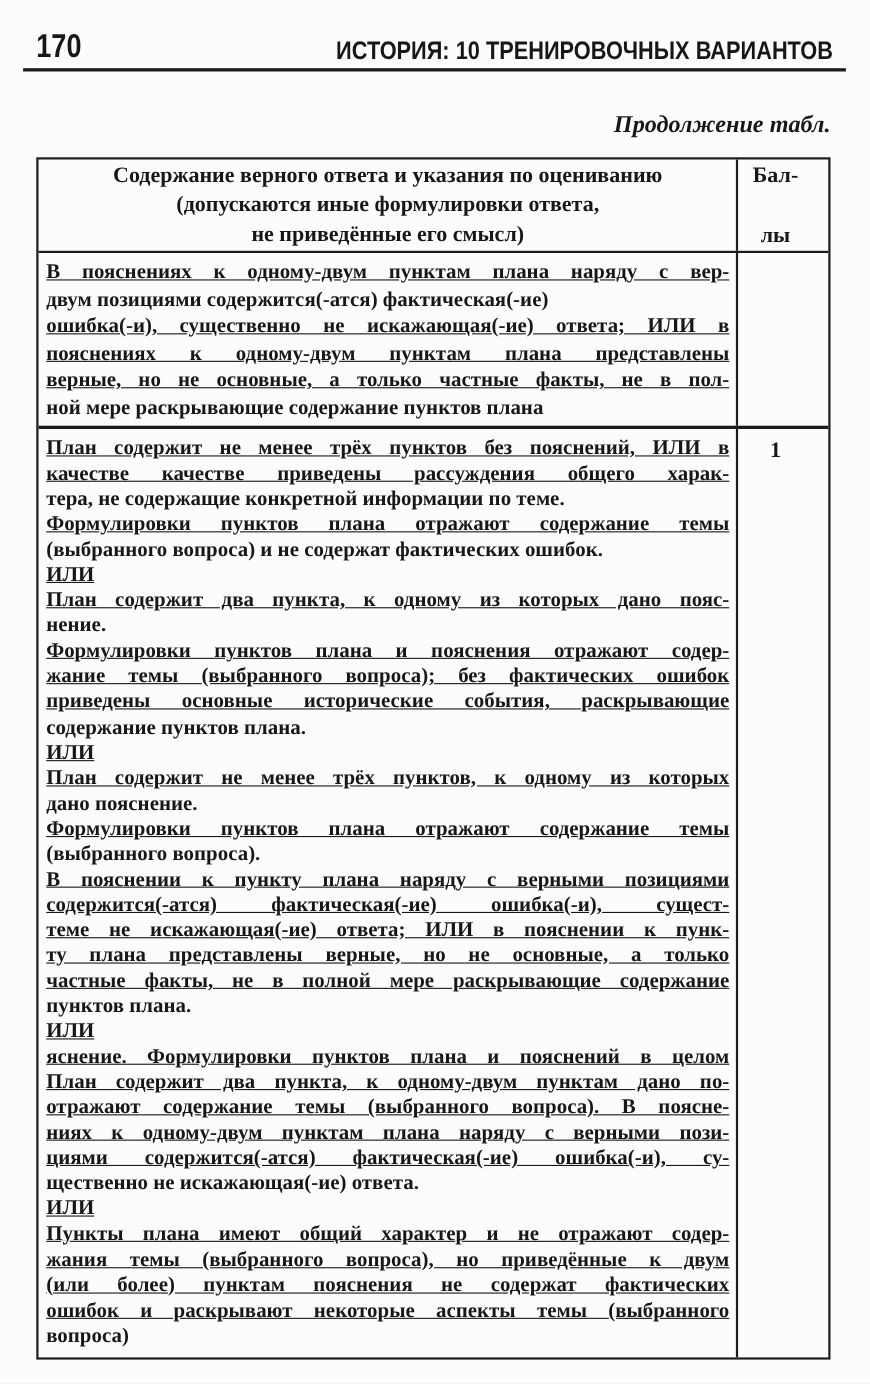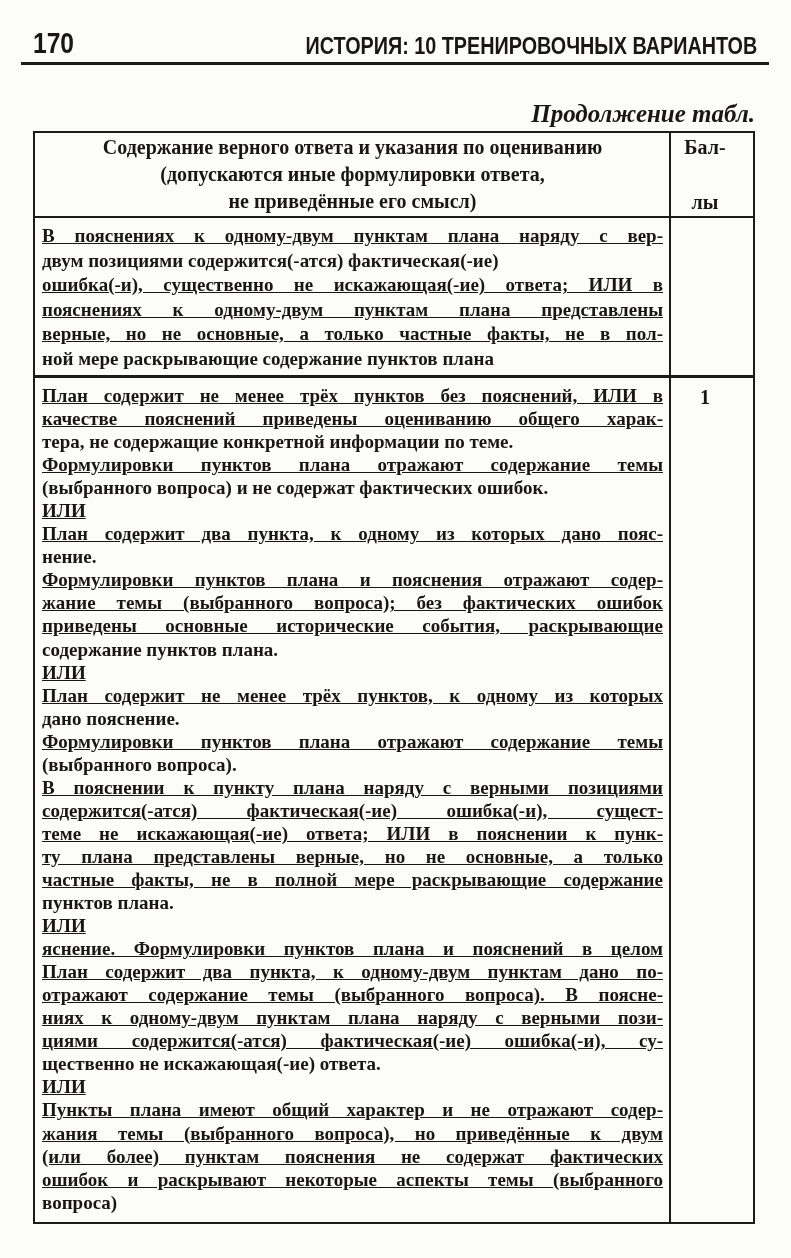--- a/index.html
+++ b/index.html
@@ -57,28 +57,28 @@
     background: var(--border);
   }
   
   .continuation {
     position: absolute;
     right: 36px;
     top: 100px;
     font-family: "Liberation Serif", serif;
     font-style: italic;
     font-weight: 700;
-    font-size: 25px;
+    font-size: 22px;
     white-space: nowrap;
   }
   
   .rubric-table {
     position: absolute;
     left: 33px;
-    top: 131px;
+    top: 143px;
     width: 722px;
     border: 2px solid var(--border);
     background: var(--background);
   }
   .trow { display: flex; }
   .cell-content {
     width: 636px;
     border-right: 2px solid var(--border);
     padding: 0 6px 0 7px;
   }
@@ -156,21 +156,21 @@
           <div class="tline">ной мере раскрывающие содержание пунктов плана</div>
         </div>
       <div class="cell-score">
         <div class="score-value"></div>
       </div>
     </div>
 
     <div class="trow body-row-2">
       <div class="cell-content body-lines">
           <div class="tline j">План содержит не менее трёх пунктов без пояснений, ИЛИ в</div>
-          <div class="tline j">качестве пояснений приведены оцениванию общего харак-</div>
+          <div class="tline j">качестве качестве приведены рассуждения общего харак-</div>
           <div class="tline">тера, не содержащие конкретной информации по теме.</div>
           <div class="tline j">Формулировки пунктов плана отражают содержание темы</div>
           <div class="tline">(выбранного вопроса) и не содержат фактических ошибок.</div>
           <div class="tline j">ИЛИ</div>
           <div class="tline j">План содержит два пункта, к одному из которых дано пояс-</div>
           <div class="tline">нение.</div>
           <div class="tline j">Формулировки пунктов плана и пояснения отражают содер-</div>
           <div class="tline j">жание темы (выбранного вопроса); без фактических ошибок</div>
           <div class="tline j">приведены основные исторические события, раскрывающие</div>
           <div class="tline">содержание пунктов плана.</div>

